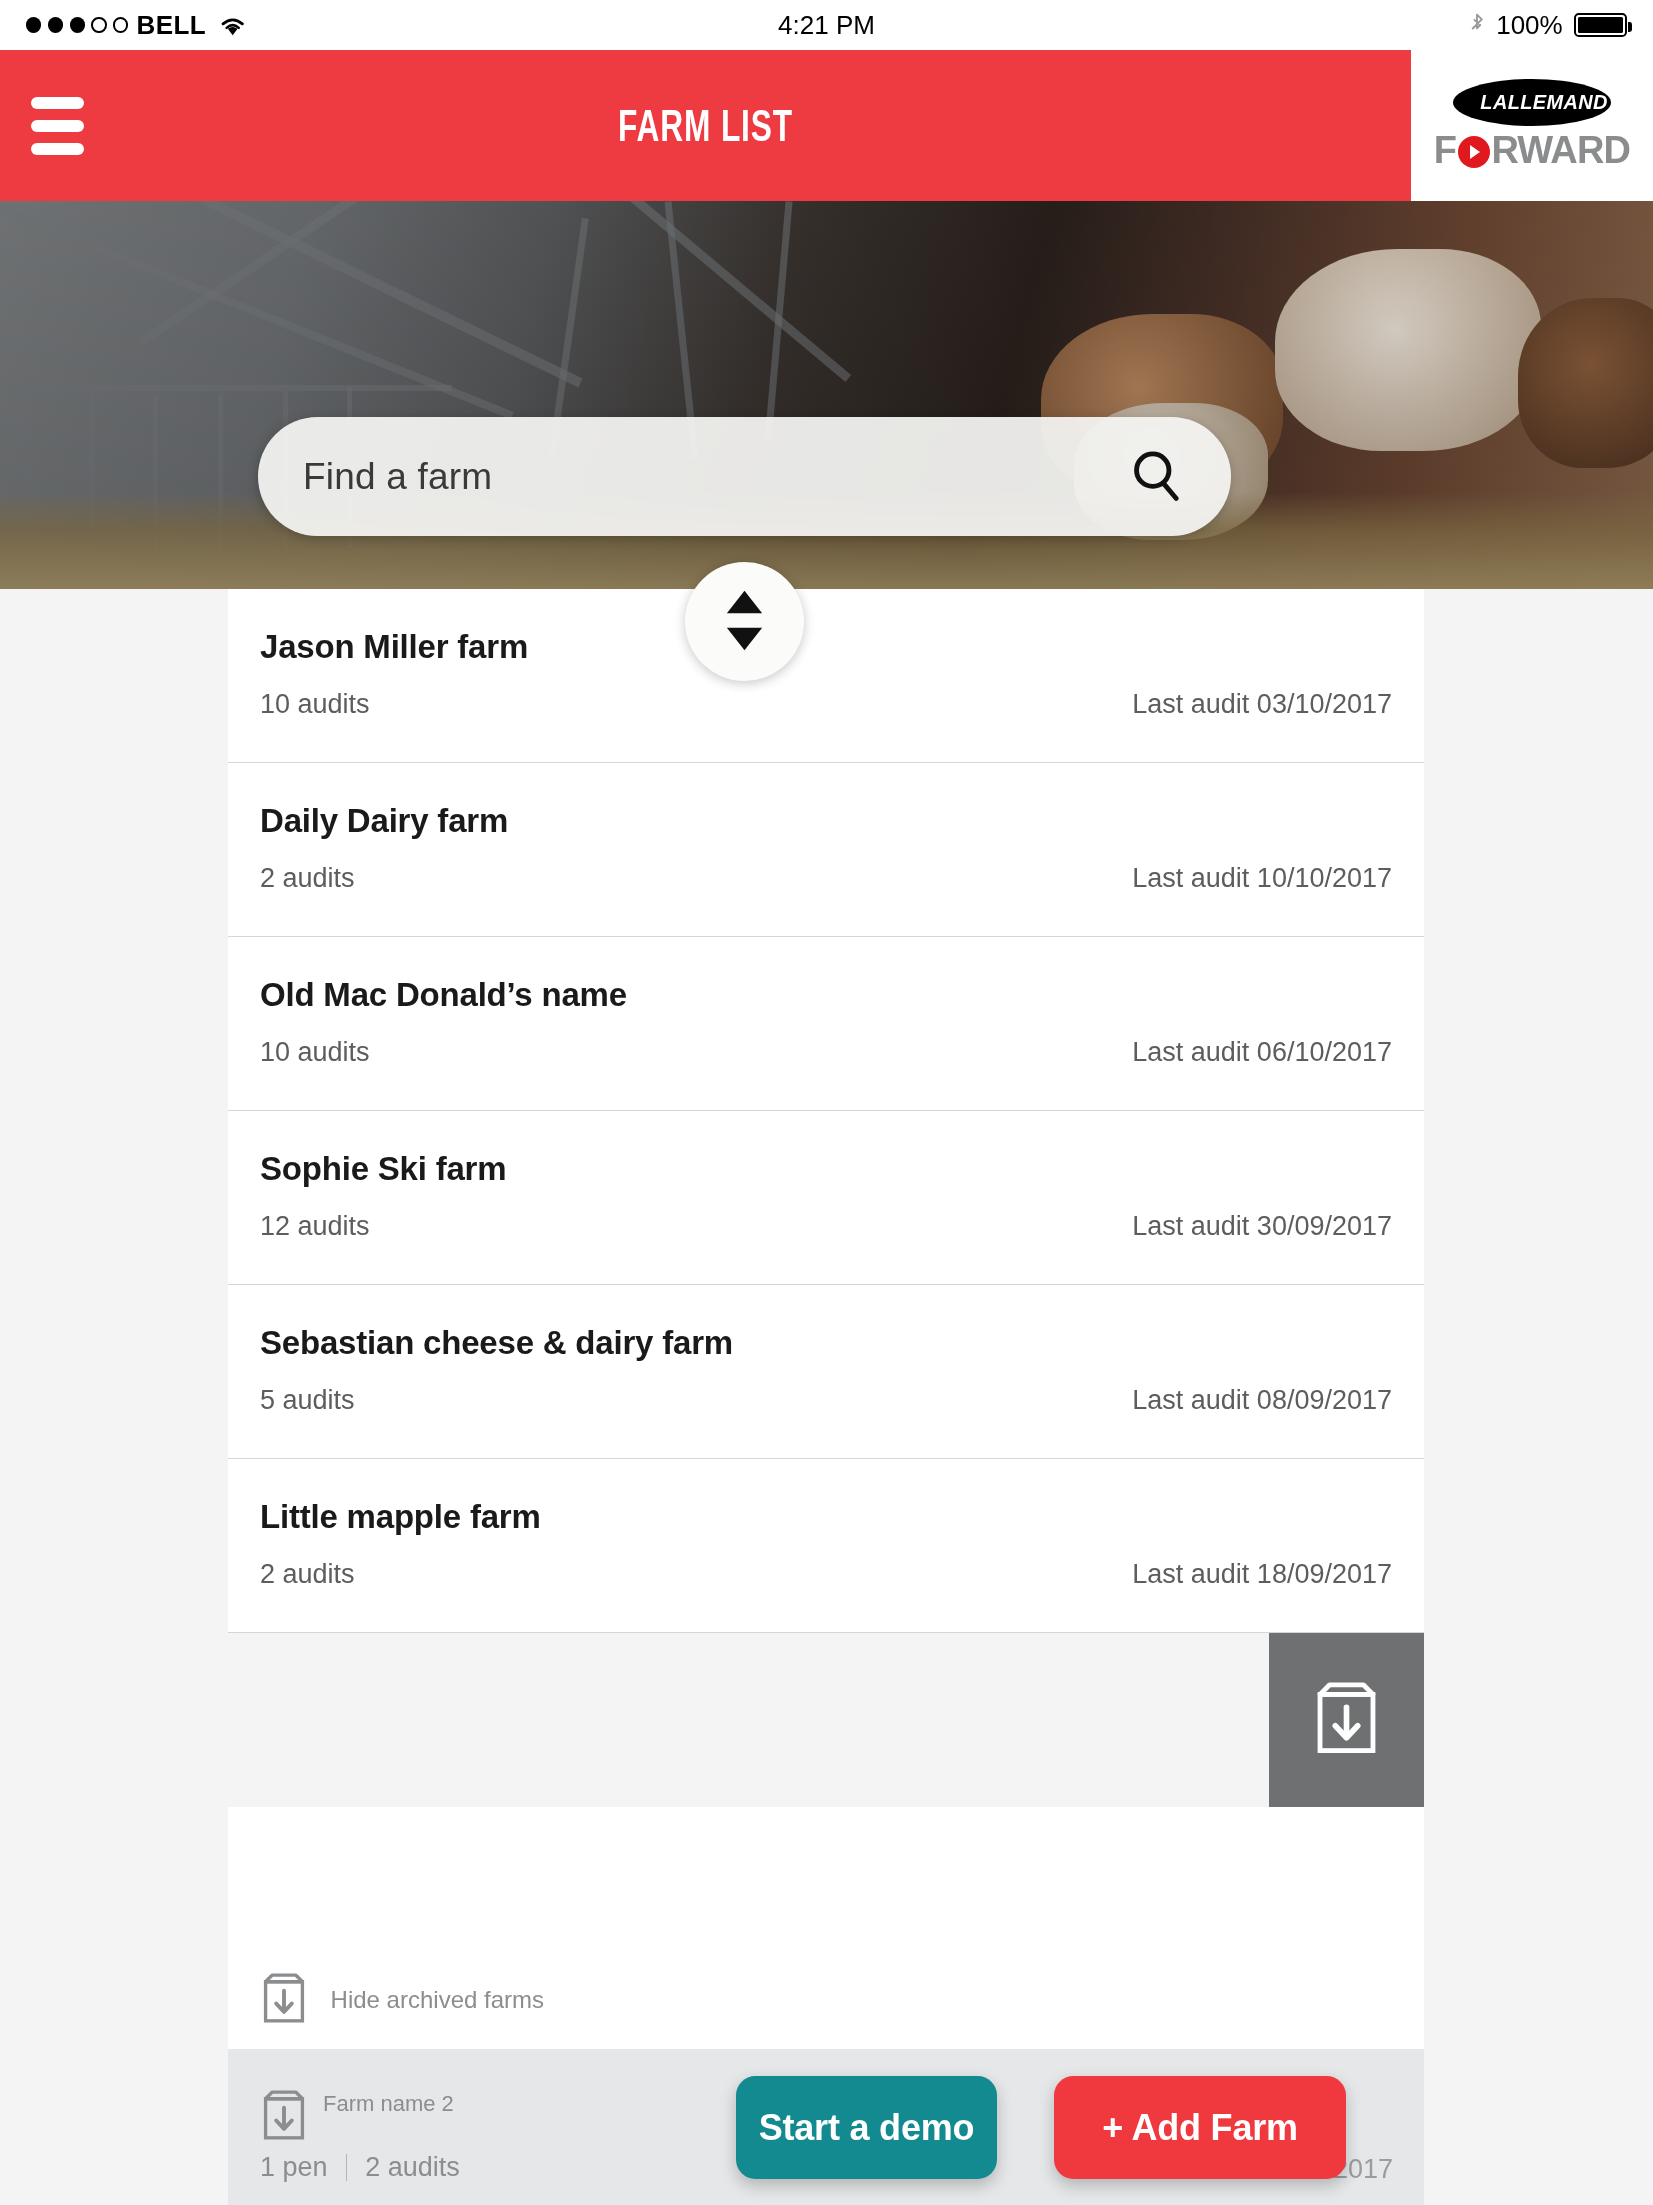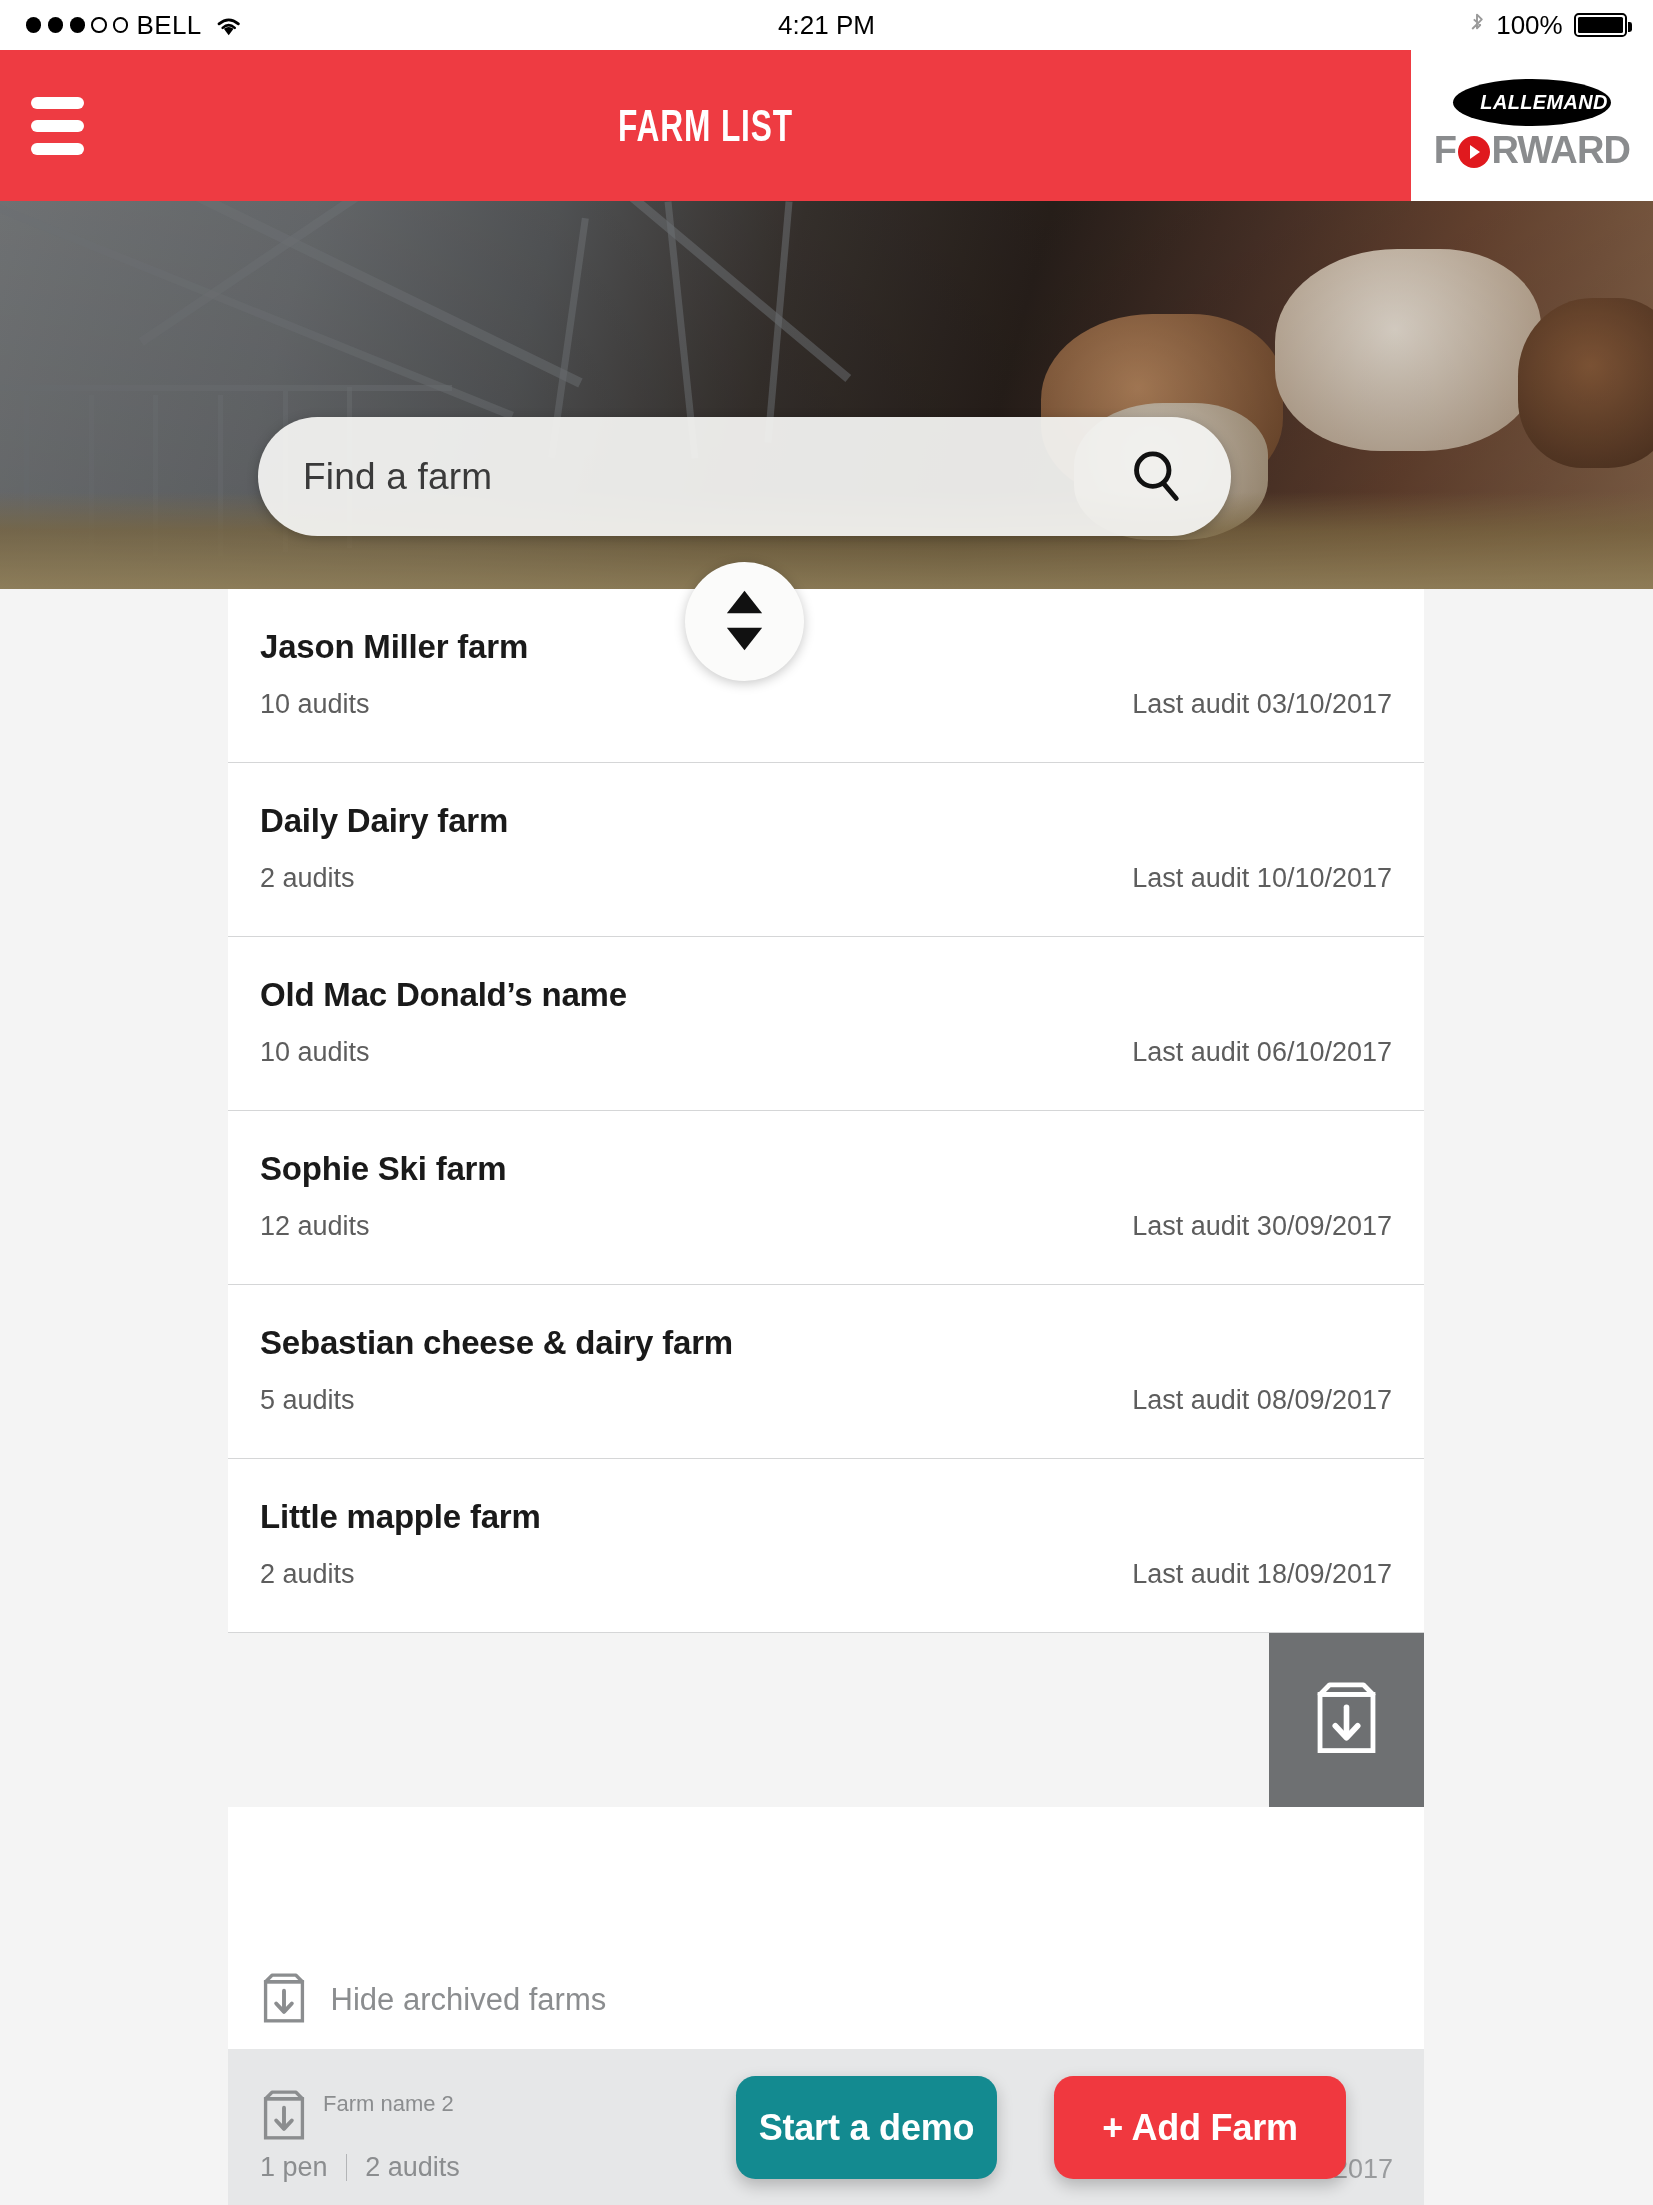--- a/index.html
+++ b/index.html
@@ -14,21 +14,21 @@
   
   .statusbar{
     position:absolute; top:0; left:0; width:1653px; height:50px;
     background:#ffffff; color:#000;
     display:flex; align-items:center; z-index:40;
   }
   .sb-left{ display:flex; align-items:center; gap:8px; padding-left:26px; }
   .dots{ display:flex; align-items:center; gap:6.5px; }
   .dot{ width:15.3px; height:15.3px; border-radius:50%; background:#000; }
   .dot.hollow{ background:transparent; border:2px solid #000; }
-  .carrier{ font-size:26px; letter-spacing:0.4px; font-weight:400; }
+  .carrier{ font-size:26px; letter-spacing:0.4px; font-weight:700; }
   .wifi{ width:27.4px; height:21px; position:relative; margin-left:4.8px; }
   .sb-center{
     position:absolute; left:0; right:0; text-align:center;
     font-size:26px; font-weight:400;
   }
   .sb-right{
     margin-left:auto; display:flex; align-items:center; gap:11.3px; padding-right:26px;
   }
   .bt{ width:16px; height:24px; }
   .battpct{ font-size:26px; }
@@ -173,21 +173,21 @@
     background:#6e7072; display:flex; align-items:center; justify-content:center;
     cursor:pointer;
   }
 
   .spacer{ height:144px; background:#fff; }
   .hide-archived{
     background:#fff; height:97px; display:flex; align-items:center;
     padding-left:32px; gap:22.6px; cursor:pointer;
   }
   .hide-archived .ha-label{
-    font-size:31px; color:#8b8d8f; font-weight:400;
+    font-size:24px; color:#8b8d8f; font-weight:400;
   }
   .panel-tail{ height:39px; background:#fff; }
 
   
   .archive-band{
     position:absolute; left:228px; top:2049px; width:1196px; height:157px;
     background:#e6e7e8; z-index:12;
   }
   .ab-icon{ position:absolute; left:32px; top:39px; }
   .ab-name{

